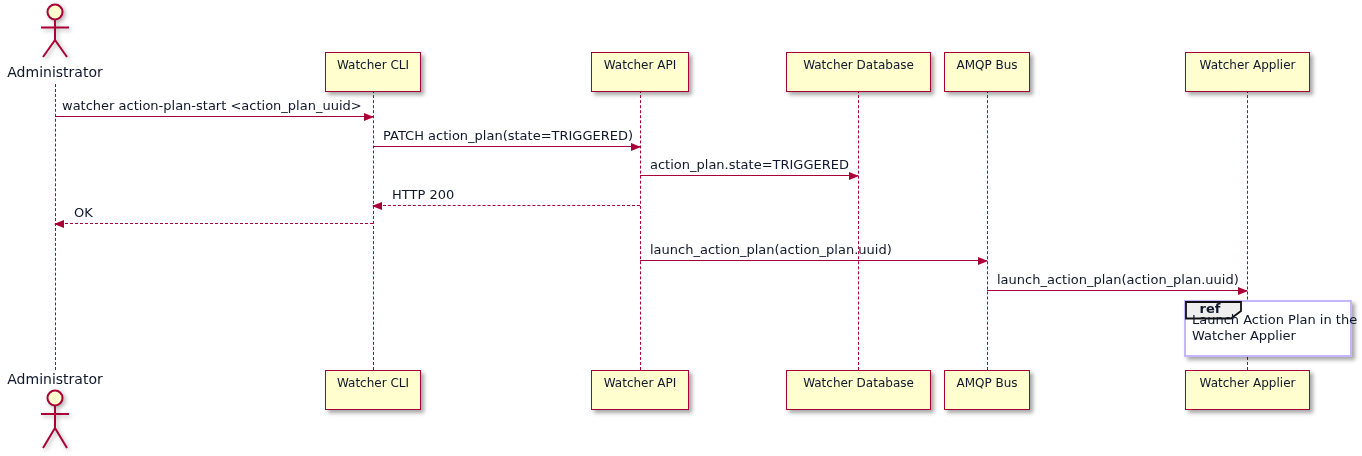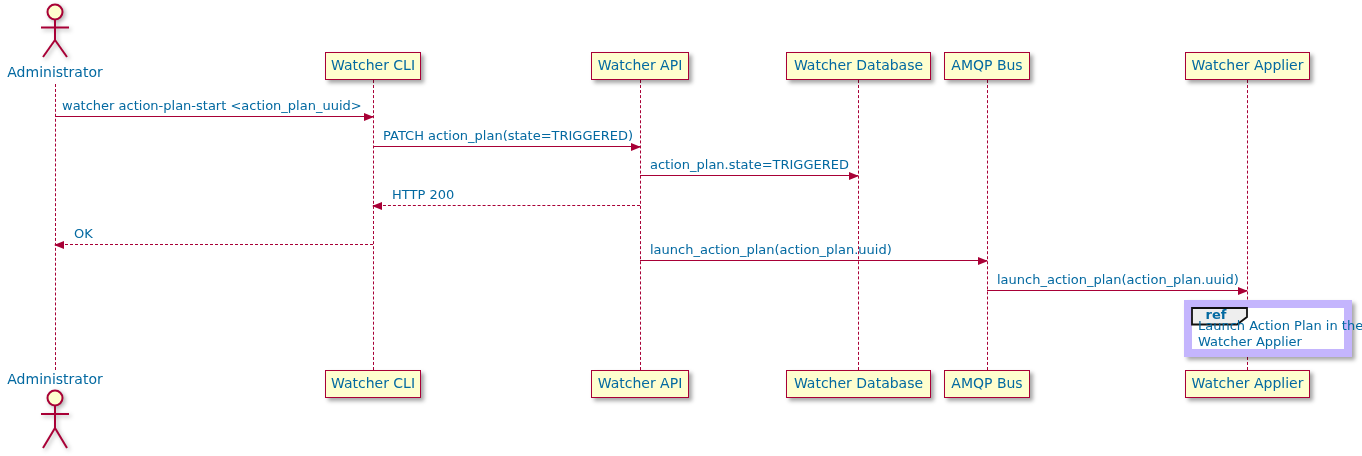--- a/index.html
+++ b/index.html
@@ -3,38 +3,38 @@
 <meta charset="utf-8">
 <style>
   html, body { margin: 0; padding: 0; background: #ffffff; }
   #canvas {
     position: relative;
     width: 1362px;
     height: 456px;
     overflow: hidden;
     background: #ffffff;
     font-family: "DejaVu Sans", sans-serif;
-    color: #0369a1;
+    color: #0f172a;
   }
   
   .lifeline {
     position: absolute;
     width: 0;
     border-left: 1px dashed #A80036;
     z-index: 1;
   }
   
   .pbox {
     position: absolute;
-    height: 28px;
+    height: 40px;
     box-sizing: border-box;
     background: #FEFECE;
     border: 1.5px solid #A80036;
     box-shadow: 3px 3px 4px rgba(0,0,0,0.35);
-    font-size: 14px;
+    font-size: 12px;
     line-height: 25px;
     text-align: center;
     white-space: nowrap;
     z-index: 3;
   }
   
   .actor-figure { position: absolute; z-index: 3; filter: drop-shadow(2.5px 2.5px 2px rgba(0,0,0,0.30)); }
   .actor-label {
     position: absolute;
     width: 130px;
@@ -55,21 +55,21 @@
     white-space: nowrap;
   }
   .head { position: absolute; bottom: -4px; width: 0; height: 0; border-top: 4px solid transparent; border-bottom: 4px solid transparent; }
   .head.right { right: -1px; border-left: 10px solid #A80036; }
   .head.left  { left: -1px;  border-right: 10px solid #A80036; }
   
   .ref-box {
     position: absolute;
     box-sizing: border-box;
     background: #ffffff;
-    border: 8px solid #c4b5fd;
+    border: 2px solid #c4b5fd;
     box-shadow: 3px 3px 4px rgba(0,0,0,0.35);
     z-index: 4;
     text-decoration: underline;
   }
   .ref-tab { position: absolute; left: -1px; top: -1px; width: 58px; height: 19px; }
   .ref-tab svg { position: absolute; left: 0; top: 0; }
   .ref-tab .tag {
     position: absolute;
     left: 0; top: 0; width: 50px;
     text-align: center;
@@ -128,21 +128,21 @@
     <div class="line"></div>
     <div class="head right"></div>
   </div>
 
   <div class="msg dashed" style="left:373px; top:187px; width:267px;text-align:center;">
     <span class="label" style="left:19px;">HTTP 200</span>
     <div class="line"></div>
     <div class="head left"></div>
   </div>
 
-  <div class="msg dashed" style="left:55px; top:226px; width:318px;">
+  <div class="msg dashed" style="left:55px; top:205px; width:318px;">
     <span class="label" style="left:19px;">OK</span>
     <div class="line"></div>
     <div class="head left"></div>
   </div>
 
   <div class="msg solid" style="left:640px; top:242px; width:347px;">
     <span class="label" style="left:10px;">launch_action_plan(action_plan.uuid)</span>
     <div class="line"></div>
     <div class="head right"></div>
   </div>

